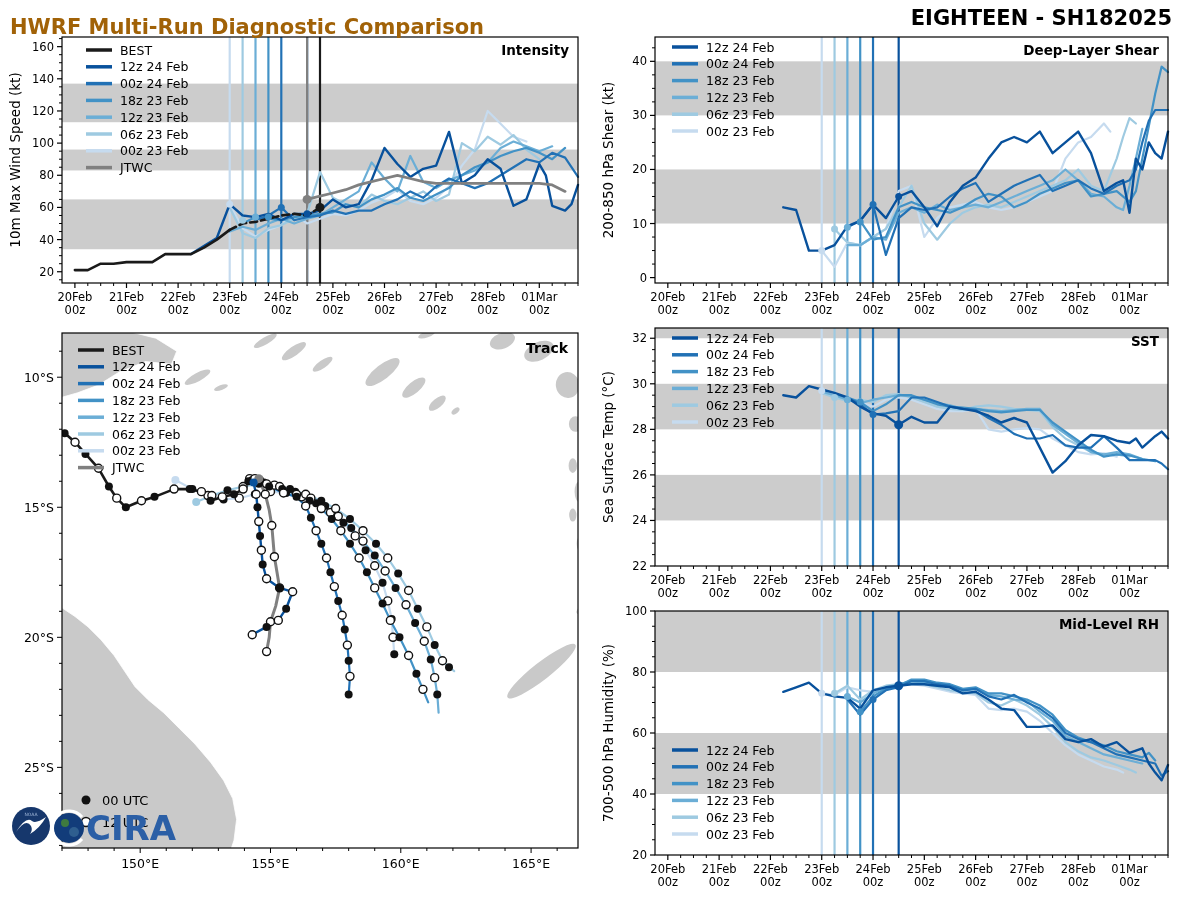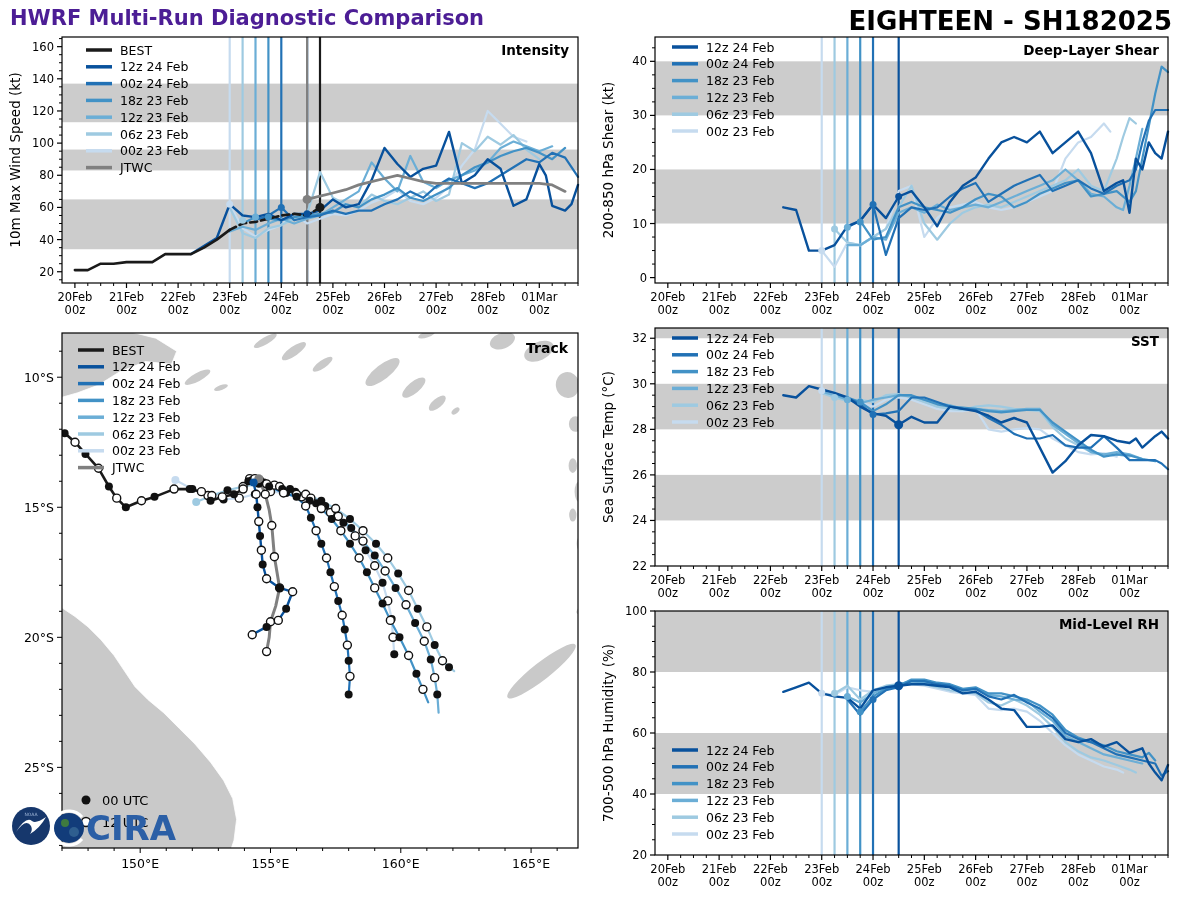--- a/index.html
+++ b/index.html
@@ -1,19 +1,19 @@
 <!DOCTYPE html>
 <html><head>
 <meta charset="utf-8">
 <style>
   html,body{margin:0;padding:0;background:#ffffff;}
   #fig-wrap{position:relative;width:1200px;height:900px;background:#fff;overflow:hidden;
             font-family:"DejaVu Sans","Liberation Sans",sans-serif;}
-  .main-title{position:absolute;top:6px;left:10px;font-size:21px;font-weight:bold;color:#4c1d95;}
-  .storm-title{position:absolute;top:6px;right:28px;font-size:26px;font-weight:bold;color:#000;}
+  .main-title{position:absolute;top:15px;left:10px;font-size:21px;font-weight:bold;color:#a16207;}
+  .storm-title{position:absolute;top:6px;right:28px;font-size:21px;font-weight:bold;color:#000;}
   svg text{font-family:"DejaVu Sans","Liberation Sans",sans-serif;}
   #logo-row{position:absolute;left:6px;top:804px;width:280px;height:44px;}
 </style>
 </head>
 <body>
 
 <div id="fig-wrap">
   <div class="main-title">HWRF Multi-Run Diagnostic Comparison</div>
   <div class="storm-title">EIGHTEEN - SH182025</div>
   <svg id="fig" width="1200" height="900">

